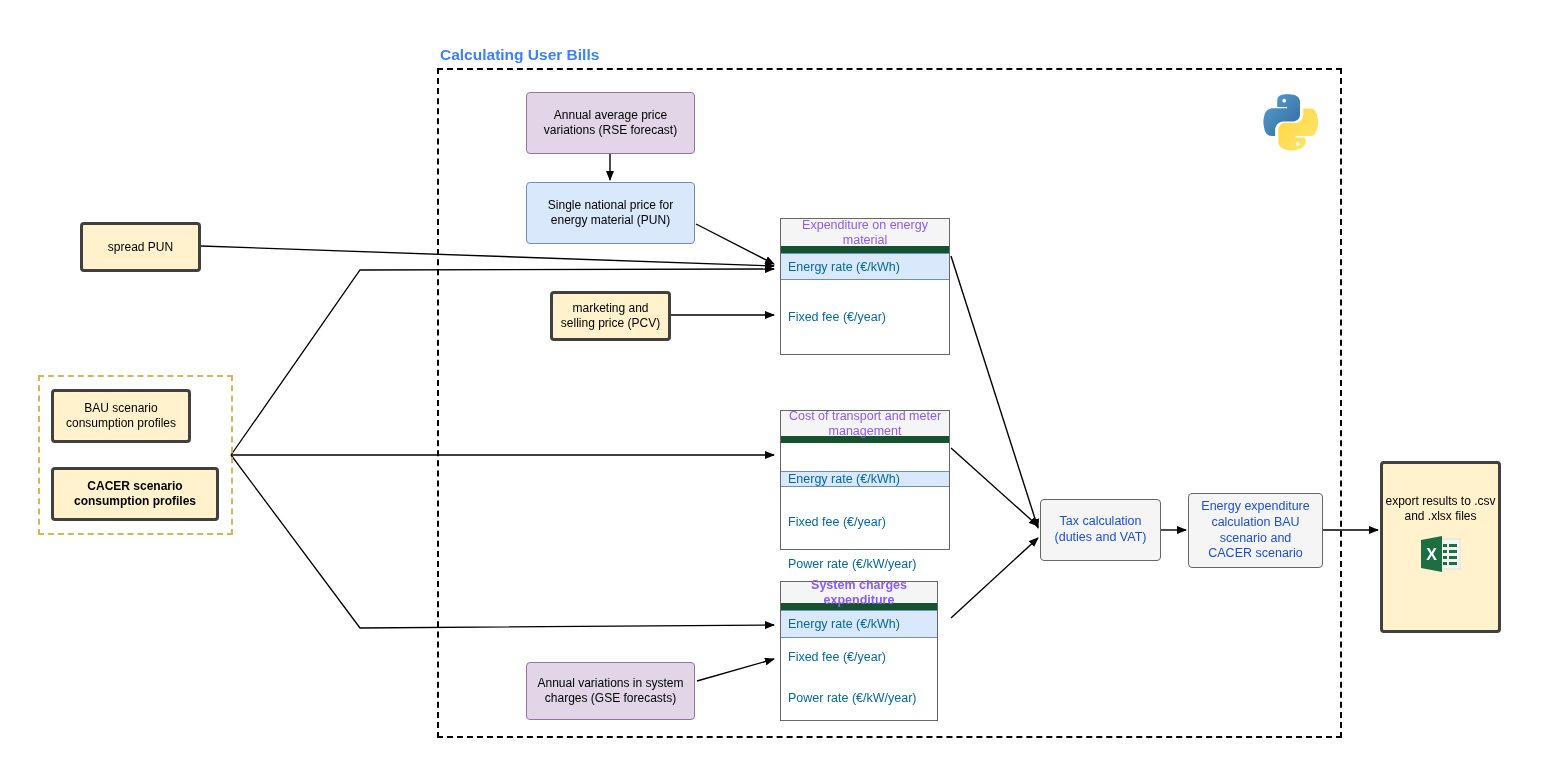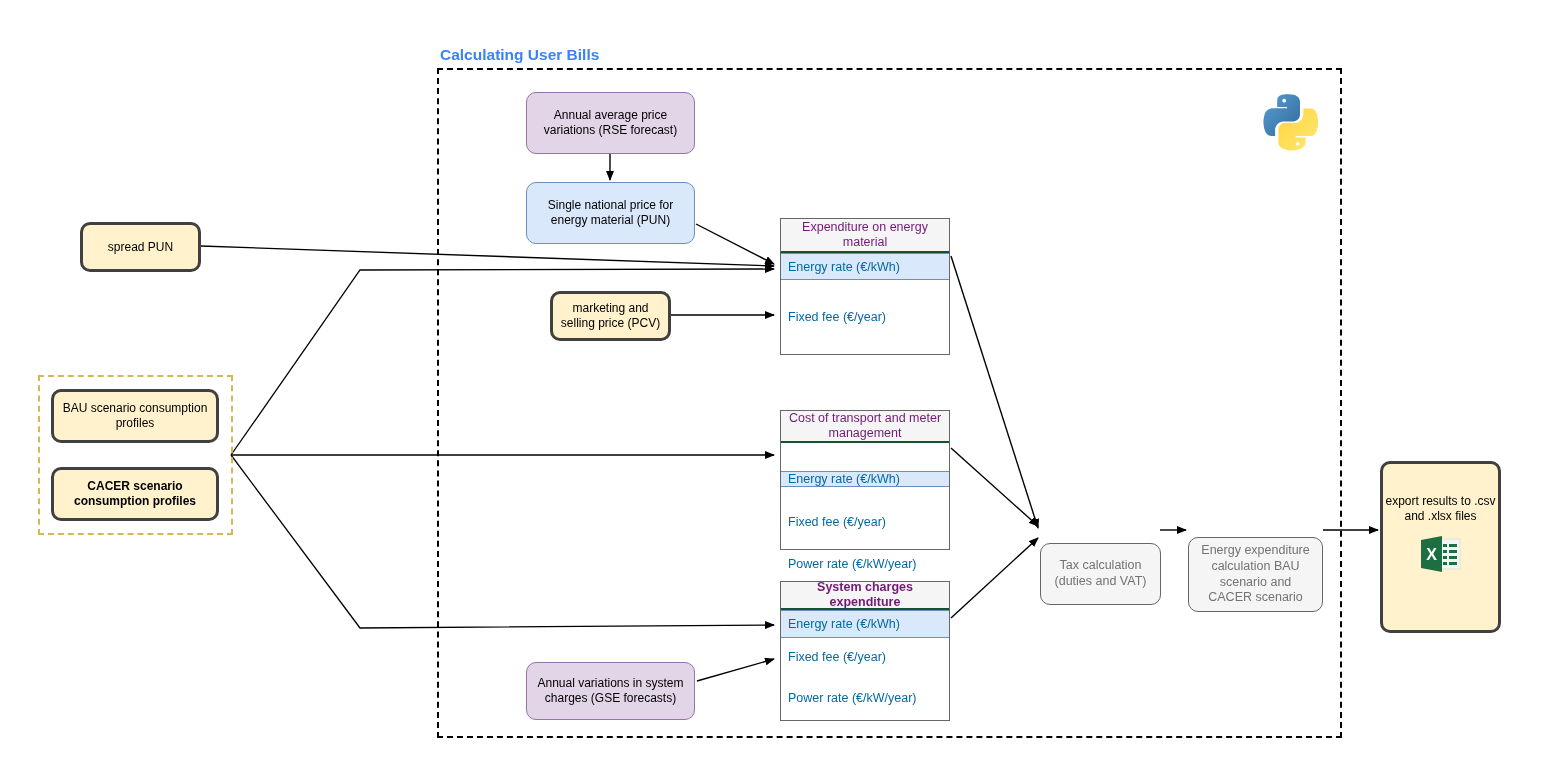--- a/index.html
+++ b/index.html
@@ -4,35 +4,35 @@
 <style>
   html,body{margin:0;padding:0;background:#ffffff;}
   body{width:1541px;height:781px;position:relative;overflow:hidden;
        font-family:"Liberation Sans","DejaVu Sans",sans-serif;color:#000;}
   #canvas{position:absolute;inset:0;width:1541px;height:781px;}
   svg.wires{position:absolute;left:0;top:0;width:1541px;height:781px;overflow:visible;pointer-events:none;}
 
   .node{position:absolute;box-sizing:border-box;display:flex;align-items:center;
         justify-content:center;text-align:center;line-height:1.25;}
 
-  .rounded{border-radius:10px;}
+  .rounded{border-radius:4px;}
   .yellow{background:#fff2cc;border:3px solid #404040;}
   .purple{background:#e1d5e7;border:1px solid #9673a6;}
   .blue  {background:#dae8fc;border:1px solid #6c8ebf;}
-  .grey  {background:#f5f5f5;border:1px solid #666666;color:#737373;margin-top:44px;}
+  .grey  {background:#f5f5f5;border:1px solid #666666;color:#1d4ed8;}
 
   .group-dashed{position:absolute;box-sizing:border-box;border:2px dashed #000;}
   .group-dashed-y{position:absolute;box-sizing:border-box;border:2px dashed #d6b656;}
 
   .title{position:absolute;font-weight:bold;font-size:15.5px;color:#3b82f6;white-space:nowrap;}
 
   
   .tbl{position:absolute;box-sizing:border-box;border:1px solid #666;background:#fff;
        display:flex;flex-direction:column;}
-  .tbl .thead{background:#f5f5f5;border-bottom:2px solid #14532d;color:#701a75;
+  .tbl .thead{background:#f5f5f5;border-bottom:7px solid #14532d;color:#8b5cf6;
               text-align:center;font-size:12.5px;line-height:1.2;
               display:flex;align-items:center;justify-content:center;box-sizing:border-box;padding:3px 4px;}
   .tbl .row{box-sizing:border-box;display:flex;align-items:center;padding-left:7px;
             font-size:12.5px;color:#0369a1;}
   .tbl .row.hl{background:#dae8fc;border-top:1px solid #6c8ebf;border-bottom:1px solid #6c8ebf;}
 
   .fs12{font-size:12px;}
   .fs125{font-size:12.5px;}
 
   .py-logo{position:absolute;}
@@ -89,42 +89,42 @@
         </linearGradient>
       </defs>
       <path fill="url(#pb)" d="M31.6 4c-3 0-5.5.3-7.5.8-4.1 1-4.9 3.1-4.9 7v5.2h9.9v1.3H14.9c-3.9 0-7.4 2.4-8.5 6.9-1.3 5.2-1.3 8.5 0 13.9 1 4 3.3 6.9 7.2 6.9h3.5v-6.3c0-4.4 3.8-8.3 8.3-8.3h9.8c3.8 0 6.8-3.1 6.8-6.9V11.8c0-3.7-3.1-6.4-6.8-7-2.3-.4-4.7-.6-7-.8h-.6zm-5.4 4.7c1 0 1.9.9 1.9 2s-.9 1.9-1.9 1.9c-1.1 0-1.9-.8-1.9-1.9s.8-2 1.9-2z"></path>
       <path fill="url(#py)" d="M45.3 18.3v6.1c0 4.6-3.9 8.4-8.3 8.4h-9.8c-3.7 0-6.8 3.2-6.8 6.9v12.9c0 3.7 3.2 5.8 6.8 6.9 4.3 1.3 8.4 1.5 13.5 0 3.4-1 6.8-3 6.8-6.9v-5.2h-9.8v-1.3h14.7c3.9 0 5.4-2.7 6.8-6.9 1.4-4.2 1.3-8.3 0-13.9-.9-3.9-2.8-6.9-6.8-6.9h-7.1zm-5.5 33.6c1.1 0 1.9.8 1.9 1.9s-.8 2-1.9 2c-1 0-1.9-.9-1.9-2s.9-1.9 1.9-1.9z"></path>
     </svg>
   </div>
 
   <div class="node rounded yellow fs12" style="left:80px;top:222px;width:121px;height:50px;">spread PUN</div>
 
   <div class="group-dashed-y" style="left:38px;top:375px;width:195px;height:160px;"></div>
-  <div class="node rounded yellow fs12" style="left:51px;top:389px;width:168px;height:54px;padding:0 8px;">BAU scenario consumption profiles</div>
+  <div class="node rounded yellow fs12" style="left:51px;top:389px;width:140px;height:54px;padding:0 8px;">BAU scenario consumption profiles</div>
   <div class="node rounded yellow fs12" style="left:51px;top:467px;width:168px;height:54px;padding:0 8px;font-weight:bold;">CACER scenario consumption profiles</div>
 
   <div class="node rounded purple fs12" style="left:526px;top:92px;width:169px;height:62px;padding:0 8px;">Annual average price variations (RSE forecast)</div>
   <div class="node rounded yellow fs12" style="left:550px;top:291px;width:121px;height:50px;padding:0 6px;">marketing and selling price (PCV)</div>
   <div class="node rounded blue fs12" style="left:526px;top:182px;width:169px;height:62px;padding:0 6px;">Single national price for energy material (PUN)</div>
   <div class="node rounded purple fs12" style="left:526px;top:662px;width:169px;height:58px;padding:11px 8px;">Annual variations in system charges (GSE forecasts)</div>
 
   <div class="tbl" style="left:780px;top:218px;width:170px;height:137px;">
     <div class="thead" style="height:34px;">Expenditure on energy material</div>
     <div class="row hl" style="height:27px;">Energy rate (€/kWh)</div>
     <div class="row" style="height:74px;">Fixed fee (€/year)</div>
   </div>
 
   <div class="tbl" style="left:780px;top:410px;width:170px;height:140px;gap:28px;">
     <div class="thead" style="height:32px;">Cost of transport and meter management</div>
     <div class="row hl" style="height:27px;">Energy rate (€/kWh)</div>
     <div class="row" style="height:35px;">Fixed fee (€/year)</div>
     <div class="row" style="height:44px;">Power rate (€/kW/year)</div>
   </div>
 
-  <div class="tbl" style="left:780px;top:581px;width:170px;height:140px;">
+  <div class="tbl" style="left:780px;top:581px;width:158px;height:140px;">
     <div class="thead" style="height:28px;font-weight:bold;">System charges expenditure</div>
     <div class="row hl" style="height:28px;">Energy rate (€/kWh)</div>
     <div class="row" style="height:37px;">Fixed fee (€/year)</div>
     <div class="row" style="height:45px;">Power rate (€/kW/year)</div>
   </div>
 
   <div class="node rounded grey fs125" style="left:1040px;top:499px;width:121px;height:62px;padding:0 6px;">Tax calculation (duties and VAT)</div>
   <div class="node rounded grey fs125" style="left:1188px;top:493px;width:135px;height:75px;padding:0 8px;">Energy expenditure calculation BAU scenario and CACER scenario</div>
 
   <div class="node rounded yellow fs12" style="left:1380px;top:461px;width:121px;height:172px;flex-direction:column;justify-content:flex-start;padding-top:30px;">

